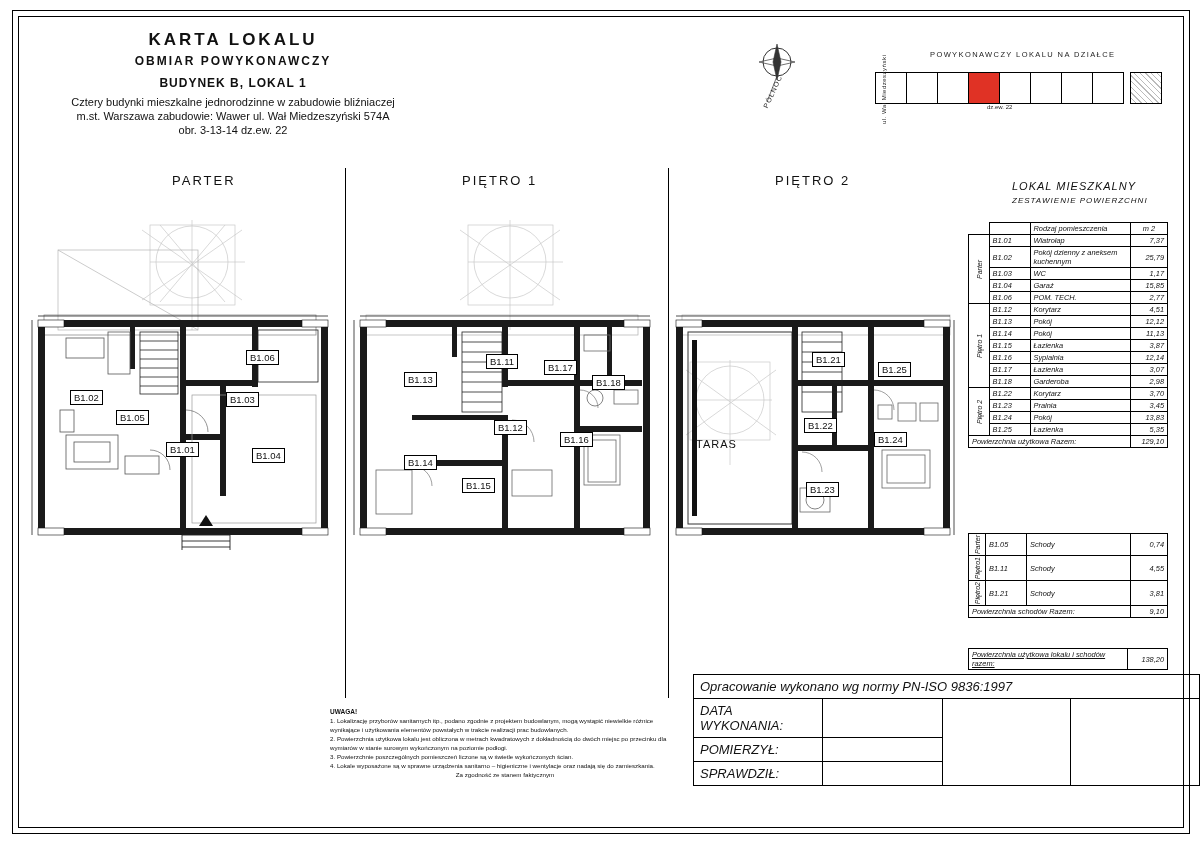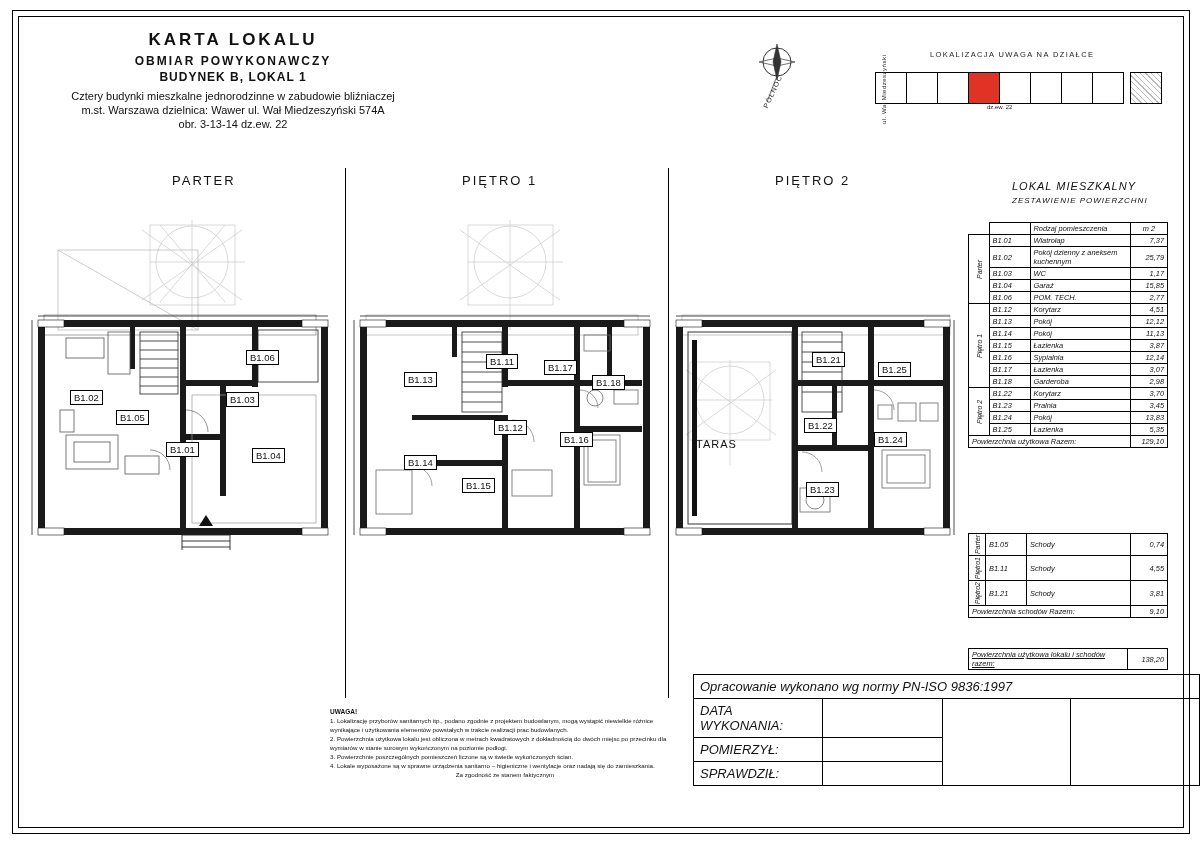--- a/index.html
+++ b/index.html
@@ -6,21 +6,21 @@
   body{font-family:"Liberation Sans", sans-serif;color:#111;}
   #page{position:relative;width:1200px;height:843px;background:#fff;overflow:hidden;}
   .frame{position:absolute;left:12px;top:10px;width:1176px;height:822px;border:1.4px solid #000;}
   .frame2{position:absolute;left:18px;top:16px;width:1164px;height:810px;border:0.8px solid #000;}
 
   
   .title-block{position:absolute;left:68px;top:30px;width:330px;text-align:center;}
   .t1{font-size:17px;letter-spacing:3px;font-weight:bold;}
   .t2{font-size:12px;letter-spacing:2px;font-weight:bold;margin-top:4px;}
   .t3{font-size:13px;letter-spacing:1.5px;font-weight:bold;margin-top:2px;}
-  .t4{font-size:12px;letter-spacing:1px;font-weight:bold;margin-top:2px;}
+  .t4{font-size:12px;letter-spacing:1px;font-weight:bold;margin-top:8px;}
   .tsub{font-size:11px;line-height:1.25;margin-top:6px;text-align:center;}
 
   
   .compass{position:absolute;left:755px;top:40px;width:60px;height:70px;}
   .compass .nlabel{position:absolute;left:0px;top:48px;font-size:7px;transform:rotate(-65deg);letter-spacing:1px;color:#333;}
 
   
   .loc-title{position:absolute;left:930px;top:50px;font-size:7.5px;letter-spacing:1.4px;color:#222;}
   .loc-wrap{position:absolute;left:875px;top:72px;width:290px;height:36px;}
   .loc-row{position:absolute;left:0;top:0;display:flex;height:30px;border:1px solid #000;}
@@ -66,36 +66,36 @@
 <div id="page">
   <div class="frame"></div>
   <div class="frame2"></div>
 
   <div class="title-block">
     <div class="t1">KARTA LOKALU</div>
     <div class="t2">OBMIAR POWYKONAWCZY</div>
     <div class="t4">BUDYNEK B, LOKAL 1</div>
     <div class="tsub">
       <div>Cztery budynki mieszkalne jednorodzinne w zabudowie bliźniaczej</div>
-      <div>m.st. Warszawa dzielnica: Wawer ul. Wał Miedzeszyński 574A</div>
+      <div>m.st. Warszawa zabudowie: Wawer ul. Wał Miedzeszyński 574A</div>
       <div>obr. 3-13-14 dz.ew. 22</div>
     </div>
   </div>
 
   <div class="compass">
     <svg width="60" height="70" viewBox="0 0 60 70">
       <circle cx="22" cy="22" r="14" fill="none" stroke="#333" stroke-width="1"></circle>
       <path d="M22 4 L26 22 L22 40 L18 22 Z" fill="#333" stroke="#333" stroke-width="0.6"></path>
       <path d="M4 22 L22 18 L40 22 L22 26 Z" fill="none" stroke="#333" stroke-width="0.7"></path>
       <line x1="22" y1="36" x2="12" y2="62" stroke="#333" stroke-width="0.7"></line>
     </svg>
     <div class="nlabel">PÓŁNOC</div>
   </div>
 
-  <div class="loc-title">LOKALIZACJA UWAGA NA DZIAŁCE</div>
+  <div class="loc-title">POWYKONAWCZY LOKALU NA DZIAŁCE</div>
   <div class="loc-wrap">
     <div class="loc-row">
       <div class="loc-cell"></div>
       <div class="loc-cell"></div>
       <div class="loc-cell"></div>
       <div class="loc-cell red"></div>
       <div class="loc-cell"></div>
       <div class="loc-cell"></div>
       <div class="loc-cell"></div>
       <div class="loc-cell"></div>

